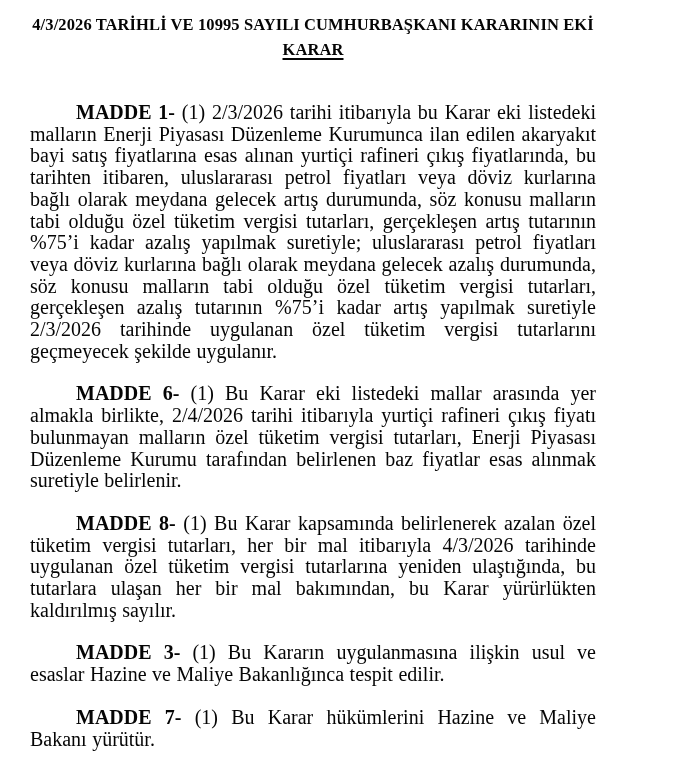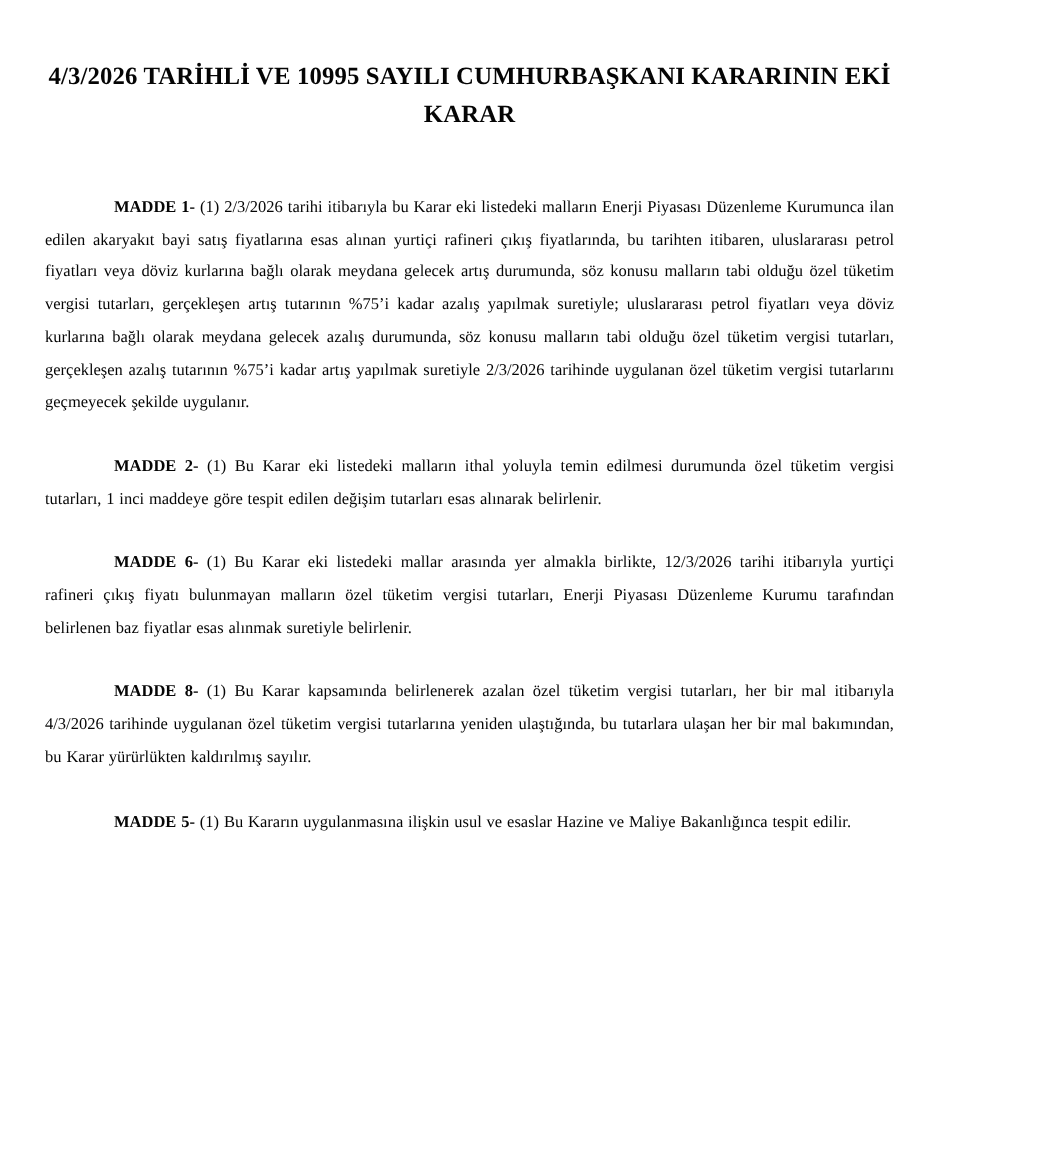--- a/index.html
+++ b/index.html
@@ -12,62 +12,63 @@
     height: 770px;
     overflow: hidden;
     box-sizing: border-box;
     font-family: "Liberation Serif", "DejaVu Serif", serif;
     color: #050505;
   }
   .page {
     box-sizing: border-box;
     width: 620px;
     height: 770px;
-    padding: 38px 24px 0 30px;
+    padding: 12px 24px 0 30px;
     background: #ffffff;
   }
   .doc-title {
     text-align: center;
     font-weight: bold;
     font-size: 16.5px;
     line-height: 25px;
     letter-spacing: 0.1px;
     margin: 0 0 40px 0;
   }
   .doc-title .title-line2 {
+    text-decoration: underline;
     text-decoration-thickness: 1.5px;
     text-underline-offset: 3px;
   }
   p.article {
     margin: 0 0 21px 0;
     text-align: justify;
     text-indent: 46px;
-    font-size: 11px;
+    font-size: 20px;
     line-height: 21.7px;
     word-spacing: 0.5px;
   }
   .article-label {
     font-weight: bold;
   }
 </style>
 </head>
 <body>
 
 <div class="page">
 
   <div class="doc-title">
     <div class="title-line1">4/3/2026 TARİHLİ VE 10995 SAYILI CUMHURBAŞKANI KARARININ EKİ</div>
     <div class="title-line2">KARAR</div>
   </div>
 
   <p class="article"><span class="article-label">MADDE 1-</span><span class="article-text"> (1) 2/3/2026 tarihi itibarıyla bu Karar eki listedeki malların Enerji Piyasası Düzenleme Kurumunca ilan edilen akaryakıt bayi satış fiyatlarına esas alınan yurtiçi rafineri çıkış fiyatlarında, bu tarihten itibaren, uluslararası petrol fiyatları veya döviz kurlarına bağlı olarak meydana gelecek artış durumunda, söz konusu malların tabi olduğu özel tüketim vergisi tutarları, gerçekleşen artış tutarının %75’i kadar azalış yapılmak suretiyle; uluslararası petrol fiyatları veya döviz kurlarına bağlı olarak meydana gelecek azalış durumunda, söz konusu malların tabi olduğu özel tüketim vergisi tutarları, gerçekleşen azalış tutarının %75’i kadar artış yapılmak suretiyle 2/3/2026 tarihinde uygulanan özel tüketim vergisi tutarlarını geçmeyecek şekilde uygulanır.</span></p>
 
-  <p class="article"><span class="article-label">MADDE 2-</span><span class="article-text"> (1) Bu Karar eki listedeki malların ithal yoluyla temin edilmesi durumunda özel tüketim vergisi tutarları, 1 inci maddeye göre tespit edilen değişim tutarları esas alınarak belirlenir.</span></p>
 
-  <p class="article"><span class="article-label">MADDE 6-</span><span class="article-text"> (1) Bu Karar eki listedeki mallar arasında yer almakla birlikte, 12/3/2026 tarihi itibarıyla yurtiçi rafineri çıkış fiyatı bulunmayan malların özel tüketim vergisi tutarları, Enerji Piyasası Düzenleme Kurumu tarafından belirlenen baz fiyatlar esas alınmak suretiyle belirlenir.</span></p>
+  <p class="article"><span class="article-label">MADDE 6-</span><span class="article-text"> (1) Bu Karar eki listedeki mallar arasında yer almakla birlikte, 2/4/2026 tarihi itibarıyla yurtiçi rafineri çıkış fiyatı bulunmayan malların özel tüketim vergisi tutarları, Enerji Piyasası Düzenleme Kurumu tarafından belirlenen baz fiyatlar esas alınmak suretiyle belirlenir.</span></p>
 
   <p class="article"><span class="article-label">MADDE 8-</span><span class="article-text"> (1) Bu Karar kapsamında belirlenerek azalan özel tüketim vergisi tutarları, her bir mal itibarıyla 4/3/2026 tarihinde uygulanan özel tüketim vergisi tutarlarına yeniden ulaştığında, bu tutarlara ulaşan her bir mal bakımından, bu Karar yürürlükten kaldırılmış sayılır.</span></p>
 
-  <p class="article"><span class="article-label">MADDE 5-</span><span class="article-text"> (1) Bu Kararın uygulanmasına ilişkin usul ve esaslar Hazine ve Maliye Bakanlığınca tespit edilir.</span></p>
+  <p class="article"><span class="article-label">MADDE 3-</span><span class="article-text"> (1) Bu Kararın uygulanmasına ilişkin usul ve esaslar Hazine ve Maliye Bakanlığınca tespit edilir.</span></p>
 
 
+  <p class="article"><span class="article-label">MADDE 7-</span><span class="article-text"> (1) Bu Karar hükümlerini Hazine ve Maliye Bakanı yürütür.</span></p>
 
 </div>
 
 </body></html>

